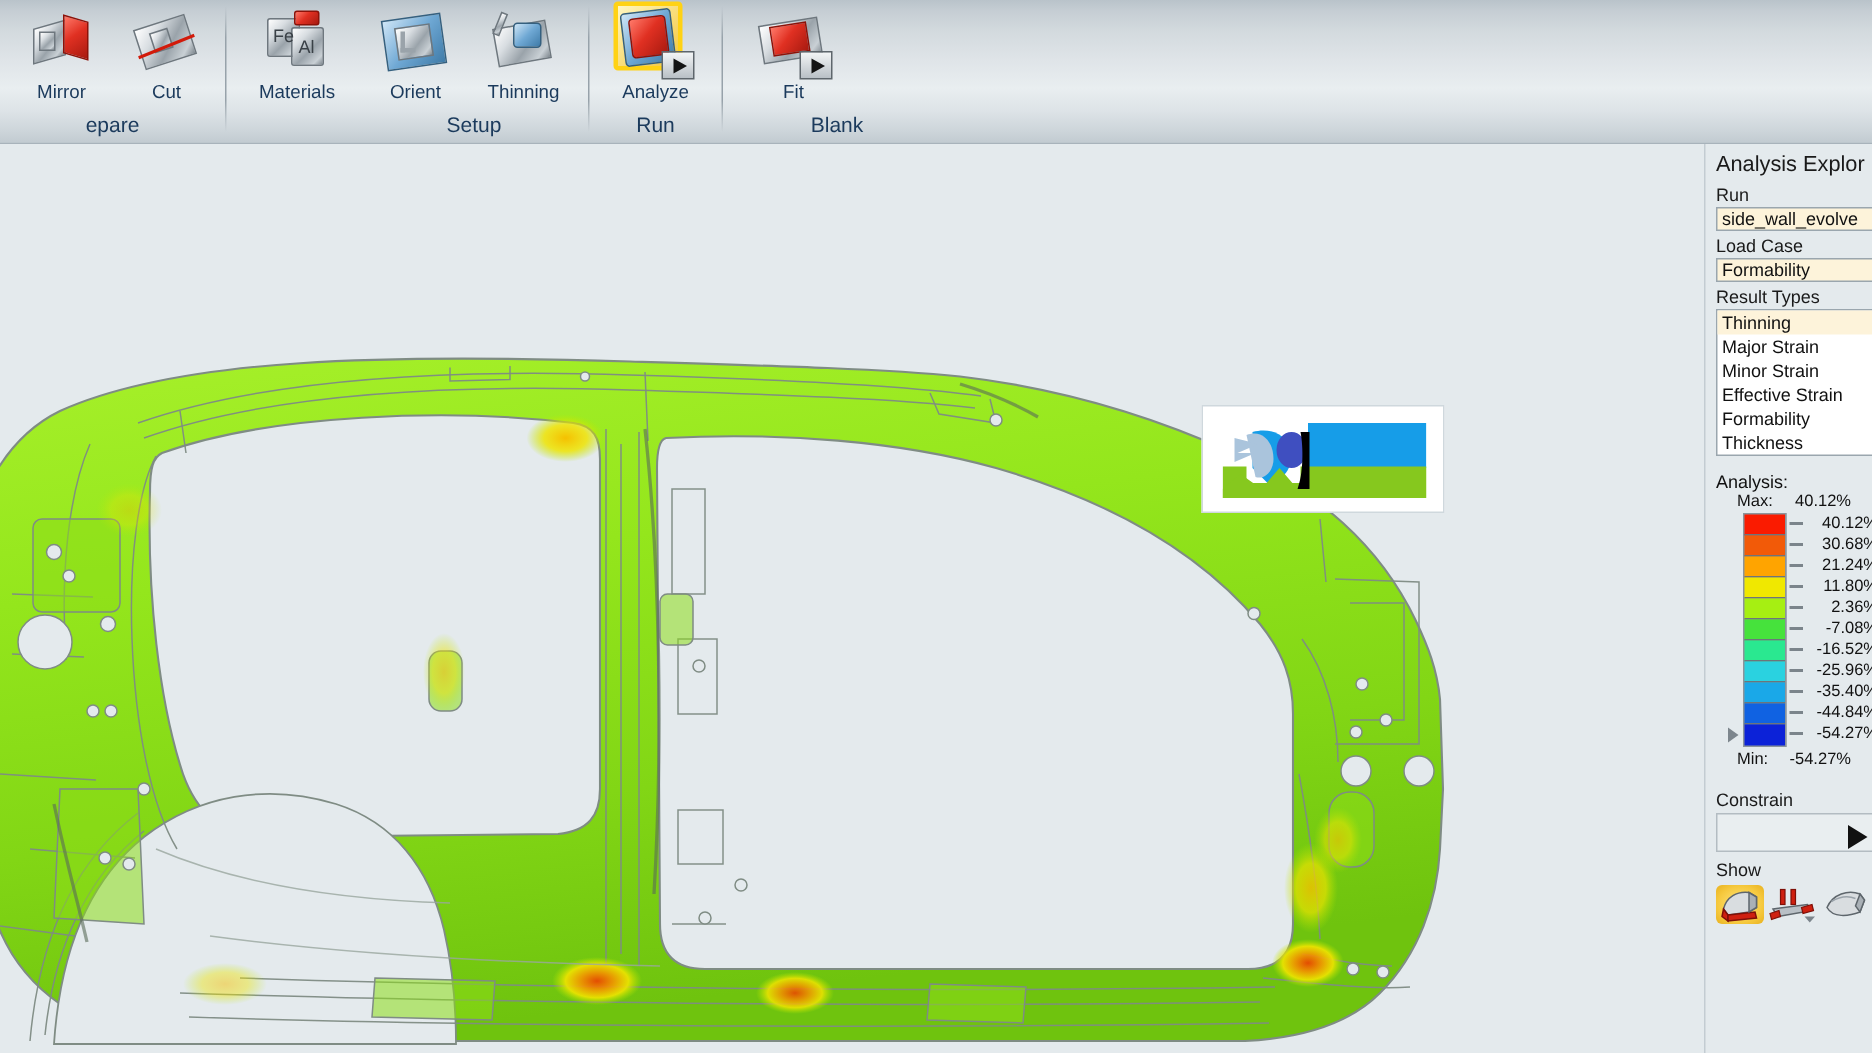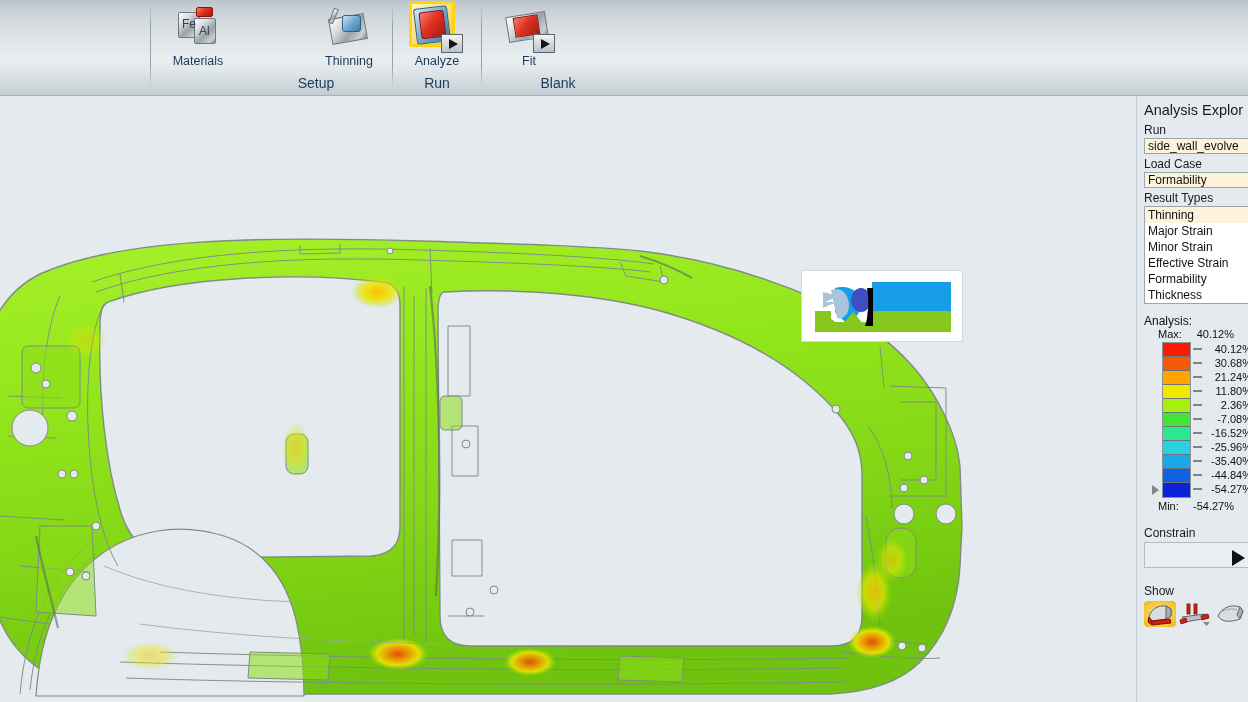--- a/index.html
+++ b/index.html
@@ -150,37 +150,64 @@
     border-radius: 4px;
   }
 </style>
 </head>
 <body>
 
 <div id="app">
 
   <div id="ribbon">
 
+    <div class="rib-group" style="left:0;width:150px;">
+      <div class="rib-btn" style="left:4px;">
+        <div class="rib-ico">
+          <div class="sh metal" style="left:5px;top:12px;width:22px;height:24px;transform:skewY(-16deg);"></div>
+          <div class="sh redpart" style="left:25px;top:8px;width:17px;height:26px;transform:skewY(16deg);"></div>
+          <div class="sh metal" style="left:9px;top:17px;width:11px;height:13px;"></div>
+        </div>
+        <div class="rib-label">Mirror</div>
+      </div>
+      <div class="rib-btn" style="left:74px;">
+        <div class="rib-ico">
+          <div class="sh metal" style="left:5px;top:10px;width:36px;height:28px;transform:rotate(-18deg);"></div>
+          <div class="sh metal" style="left:14px;top:16px;width:13px;height:14px;transform:rotate(-18deg);"></div>
+          <div class="sh" style="left:4px;top:26px;width:40px;height:2px;background:#d21a0a;transform:rotate(-22deg);"></div>
+        </div>
+        <div class="rib-label">Cut</div>
+      </div>
+      <div class="grp-label">epare</div>
+    </div>
     <div class="rib-sep" style="left:150px;"></div>
 
     <div class="rib-group" style="left:151px;width:95px;">
       <div class="rib-btn" style="left:10px;">
         <div class="rib-ico">
           <div class="sh metal" style="left:4px;top:8px;width:22px;height:26px;border-radius:2px;"></div>
           <div class="sh redpart" style="left:22px;top:3px;width:17px;height:10px;border-radius:2px;"></div>
           <div class="sh metal" style="left:20px;top:14px;width:22px;height:26px;border-radius:2px;"></div>
           <div class="sh" style="left:8px;top:13px;font-size:12px;color:#3a4147;font-family:'Liberation Sans',sans-serif;">Fe</div>
           <div class="sh" style="left:25px;top:20px;font-size:12px;color:#3a4147;font-family:'Liberation Sans',sans-serif;">Al</div>
         </div>
         <div class="rib-label">Materials</div>
       </div>
       <div class="grp-label"></div>
     </div>
 
     <div class="rib-group" style="left:240px;width:152px;">
+      <div class="rib-btn" style="left:0px;">
+        <div class="rib-ico">
+          <div class="sh bluepart" style="left:3px;top:7px;width:40px;height:34px;transform:rotate(-8deg);"></div>
+          <div class="sh metal" style="left:11px;top:13px;width:24px;height:22px;transform:rotate(-8deg);"></div>
+          <div class="sh" style="left:14px;top:17px;width:10px;height:14px;border-left:3px solid #9aa3aa;border-bottom:3px solid #9aa3aa;"></div>
+        </div>
+        <div class="rib-label">Orient</div>
+      </div>
       <div class="rib-btn" style="left:72px;">
         <div class="rib-ico">
           <div class="sh metal" style="left:5px;top:12px;width:36px;height:26px;transform:rotate(-10deg);"></div>
           <div class="sh bluepart" style="left:17px;top:11px;width:19px;height:17px;border-radius:3px;"></div>
           <div class="sh metal" style="left:6px;top:4px;width:5px;height:16px;transform:rotate(22deg);"></div>
         </div>
         <div class="rib-label">Thinning</div>
       </div>
       <div class="grp-label">Setup</div>
     </div>
@@ -513,21 +540,21 @@
         <div id="minarrow" style="top: 143px;"></div>
       </div>
       <div class="lg-minmax" style="margin-top:2px;">
         <span class="k">Min:</span><span class="v">-54.27%</span>
       </div>
     </div>
 
     <div class="p-lab" style="margin-top:12px;">Constrain</div>
     <div class="anim-box"></div>
 
-    <div class="p-lab" style="margin-top:16px;">Show</div>
+    <div class="p-lab" style="margin-top:5px;">Show</div>
     <div id="show-row">
       <div class="show-ico active">
         <svg width="32" height="26" viewBox="0 0 32 26">
           <path d="M5 16 C7 8, 14 4, 22 5 L27 8 L27 15 L22 18 L8 20 Z" fill="#d9dde0" stroke="#5e666c" stroke-width="1"></path>
           <path d="M5 16 L8 20 L8 24 L4 21 Z" fill="#cf2010" stroke="#7e1008" stroke-width="1"></path>
           <path d="M8 20 L26 18 L27 22 L8 24 Z" fill="#cf2010" stroke="#7e1008" stroke-width="1"></path>
           <path d="M22 5 L27 8 L27 15 L22 18 Z" fill="#a9b0b6" stroke="#5e666c" stroke-width="1"></path>
         </svg>
       </div>
       <div class="show-ico">

